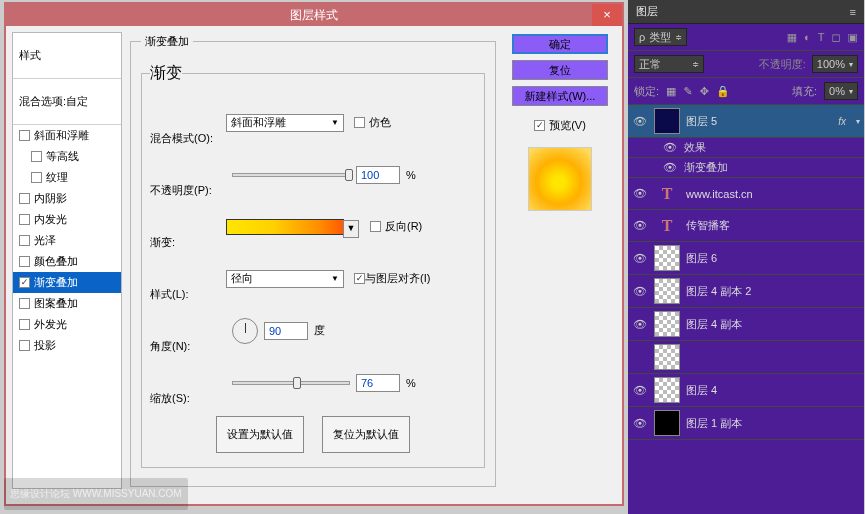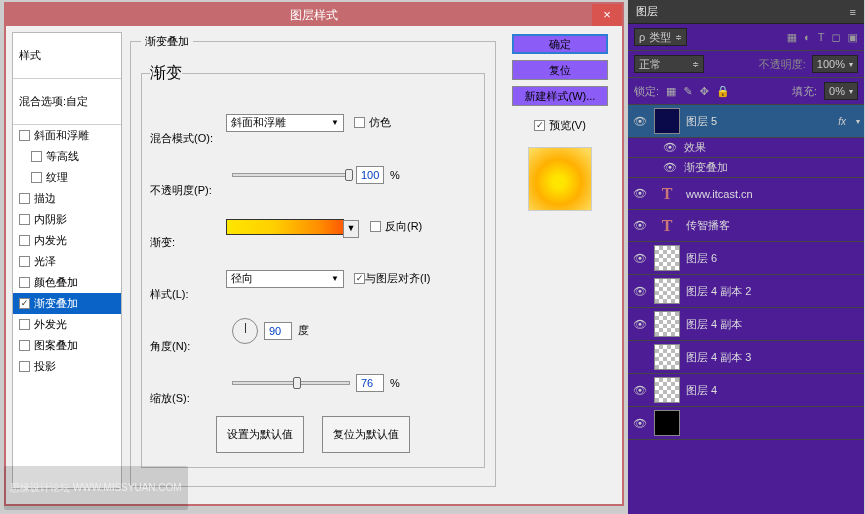--- a/index.html
+++ b/index.html
@@ -18,21 +18,21 @@
 .cb.checked::after { content: "✓"; }
 .center { flex: 1; }
 .fieldset { border: 1px solid #b8b8b8; margin: 2px; padding: 8px 10px 18px 10px; position: relative; }
 .fieldset > legend { font-size: 11px; padding: 0 4px; background: #f0f0f0; position: relative; }
 .inner-fieldset { border: 1px solid #b8b8b8; padding: 10px 8px 14px 8px; margin-top: 6px; }
 .row { display: flex; align-items: center; margin: 5px 0; font-size: 11px; }
 .row-label { width: 76px; text-align: left; padding-right: 8px; margin-top: 32px; }
 .select, .input-num { border: 1px solid #888; background: #fff; font-size: 11px; height: 18px; padding: 0 4px; }
 .select { width: 118px; display: flex; justify-content: space-between; align-items: center; }
 .chev { font-size: 8px; }
-.input-num { width: 28px; text-align: left; background: #fff; color: #0040c0; border: 1px solid #888; }
+.input-num { width: 44px; text-align: left; background: #fff; color: #0040c0; border: 1px solid #888; }
 .slider { height: 4px; background: #ddd; border: 1px solid #999; display: inline-block; width: 118px; margin: 0 6px; position: relative; }
 .slider-thumb { position: absolute; top: -5px; width: 8px; height: 12px; background: #eee; border: 1px solid #666; border-radius: 2px; }
 .gradient-prev { width: 118px; height: 16px; border: 1px solid #333; display: inline-block; background: linear-gradient(90deg, #ffe600 0%, #ffd000 40%, #ff8c00 80%, #ff5a00 100%); position: relative; }
 .gradient-prev::after { content: "▼"; position: absolute; right: -16px; top: 0; font-size: 9px; border: 1px solid #888; background: #eee; width: 14px; height: 16px; text-align: center; line-height: 14px; }
 .angle-dial { width: 26px; height: 26px; border: 1px solid #888; border-radius: 50%; display: inline-block; margin: 0 6px; position: relative; }
 .angle-dial::after { content: ""; position: absolute; left: 50%; top: 4px; width: 1px; height: 10px; background: #333; }
 .btn-small { border: 1px solid #888; background: #f4f4f4; font-size: 11px; padding: 10px 10px; cursor: pointer; }
 .btn-row { display: flex; gap: 18px; justify-content: center; margin-top: 10px; }
 .right-col { width: 112px; display: flex; flex-direction: column; gap: 6px; align-items: center; padding: 2px; }
 .dlg-btn { width: 96px; height: 20px; border: 1px solid #888; background: #8b5cf6; font-size: 11px; cursor: pointer; }
@@ -53,21 +53,21 @@
 .layer.selected { background: #2a5a8a; }
 .eye { width: 16px; text-align: center; color: #ccc; cursor: pointer; }
 .thumb { width: 26px; height: 26px; border: 1px solid #888; background: #fff; display: inline-block; }
 .thumb.navy { background: #0a0a4a; }
 .thumb.black { background: #000; }
 .thumb.checker { background-image: linear-gradient(45deg,#bbb 25%,transparent 25%,transparent 75%,#bbb 75%),linear-gradient(45deg,#bbb 25%,#fff 25%,#fff 75%,#bbb 75%); background-size: 8px 8px; background-position: 0 0,4px 4px; }
 .layer-name { flex: 1; color: #ddd; }
 .fx { color: #ccc; font-style: italic; margin-right: 4px; font-size: 10px; }
 .sub-effect { display: flex; align-items: center; gap: 6px; padding: 2px 4px 2px 34px; font-size: 11px; border-bottom: 1px solid #444; }
 .text-thumb { width: 26px; text-align: center; color: #c77; font-family: serif; font-weight: bold; font-size: 16px; }
-.watermark { position: absolute; left: 4px; bottom: 4px; color: #eee; font-size: 10px; background: rgba(0,0,0,0.15); padding: 15px 6px; border-radius: 2px; }
+.watermark { position: absolute; left: 4px; bottom: 4px; color: #eee; font-size: 10px; background: rgba(0,0,0,0.15); padding: 9px 6px; border-radius: 2px; }
 </style>
 </head>
 <body>
 
 <div class="dialog">
   <div class="titlebar">
     <span class="dlg-title">图层样式</span>
     <span class="dlg-close">×</span>
   </div>
   <div class="dlg-body">
@@ -82,49 +82,45 @@
       <div class="style-item indent">
           <span class="cb"></span>
           <span>等高线</span>
         </div>
       <div class="style-item indent">
           <span class="cb"></span>
           <span>纹理</span>
         </div>
       <div class="style-item">
           <span class="cb"></span>
-          <span>描边</span>
-        </div>
-      <div class="style-item">
-          <span class="cb"></span>
           <span>内阴影</span>
         </div>
       <div class="style-item">
           <span class="cb"></span>
           <span>内发光</span>
         </div>
       <div class="style-item">
           <span class="cb"></span>
           <span>光泽</span>
         </div>
       <div class="style-item">
           <span class="cb"></span>
           <span>颜色叠加</span>
         </div>
       <div class="style-item selected">
           <span class="cb checked"></span>
           <span>渐变叠加</span>
         </div>
       <div class="style-item">
           <span class="cb"></span>
+          <span>图案叠加</span>
+        </div>
+      <div class="style-item">
+          <span class="cb"></span>
           <span>外发光</span>
-        </div>
-      <div class="style-item">
-          <span class="cb"></span>
-          <span>图案叠加</span>
         </div>
       <div class="style-item">
           <span class="cb"></span>
           <span>投影</span>
         </div>
     </div>
 
     <div class="center">
       <fieldset class="fieldset">
         <legend>渐变叠加</legend>
@@ -284,27 +280,27 @@
       <span class="layer-name">图层 4 副本 2</span>
     </div>
     <div class="layer">
       <span class="eye">👁</span>
       <span class="thumb checker"></span>
       <span class="layer-name">图层 4 副本</span>
     </div>
     <div class="layer">
       <span class="eye" style="visibility:hidden">👁</span>
       <span class="thumb checker"></span>
-      <span class="layer-name">图层 4 副本 3</span>
     </div>
     <div class="layer">
       <span class="eye">👁</span>
       <span class="thumb checker"></span>
       <span class="layer-name">图层 4</span>
     </div>
     <div class="layer">
       <span class="eye">👁</span>
       <span class="thumb black"></span>
+      <span class="layer-name">图层 1 副本</span>
     </div>
   </div>
 </div>
 
 <div class="watermark">思缘设计论坛   WWW.MISSYUAN.COM</div>
 
 </body></html>

